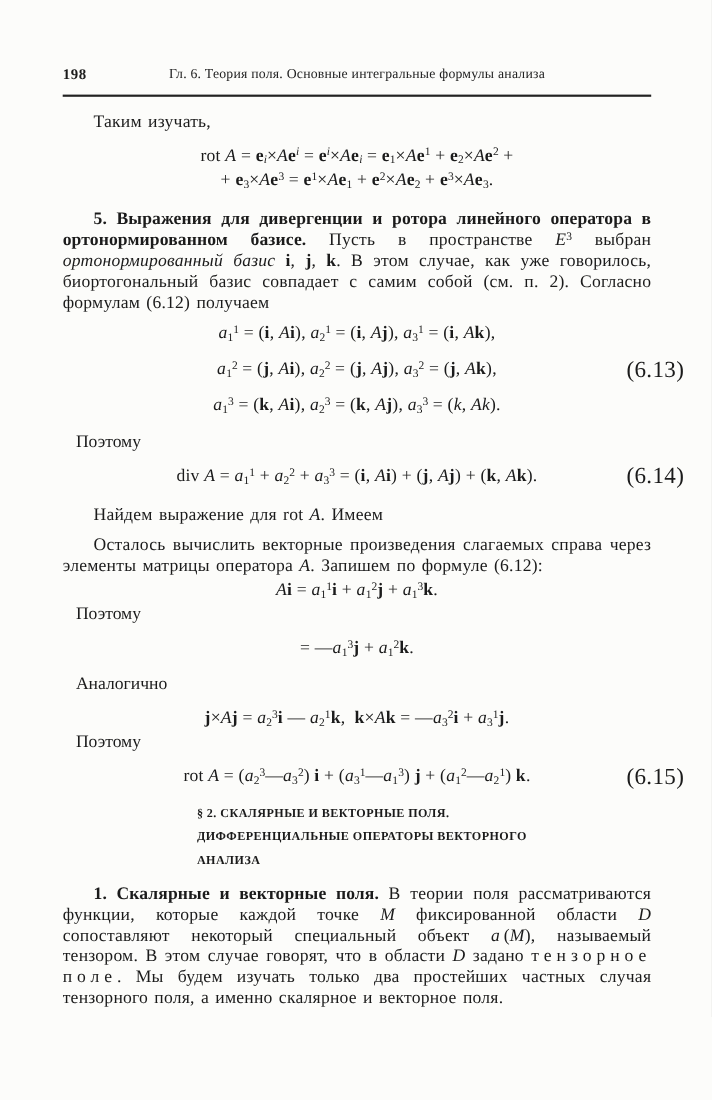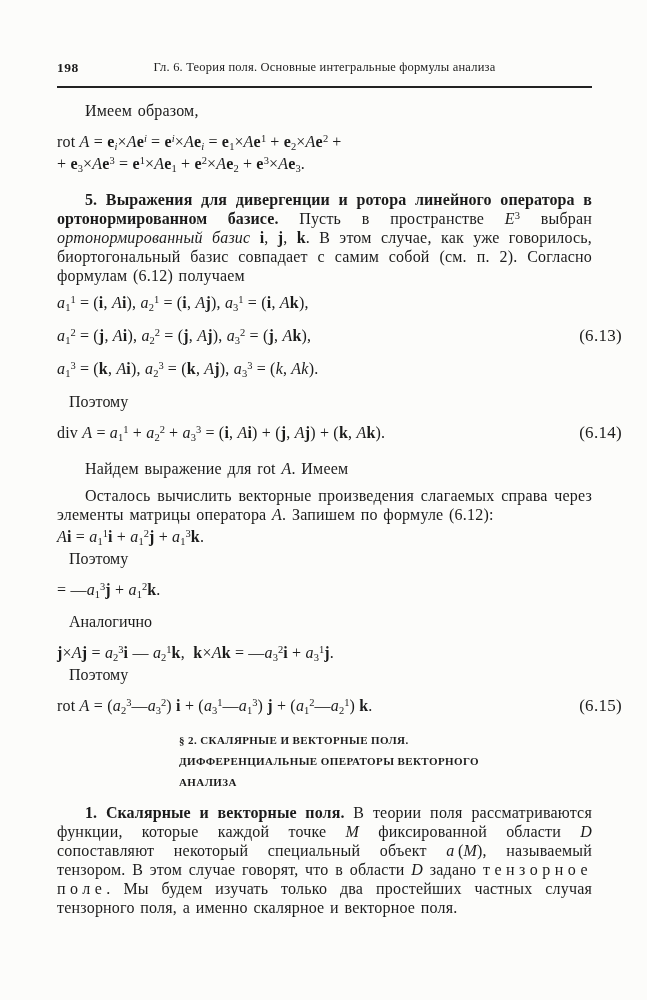--- a/index.html
+++ b/index.html
@@ -43,32 +43,32 @@
   .indent{text-indent:28px;}
   .para b{letter-spacing:.1px;}
   .lbl{
     font-size:16px;line-height:19px;margin:12px;
   }
   .sp{letter-spacing:.28em;}
   
   .fm{
     font-size:16px;
     line-height:20px;
-    text-align:left;
+    text-align:center;
     letter-spacing:.2px;
   }
   .fm i, .para i{font-style:italic;}
   sub,sup{font-size:10.5px;line-height:0;letter-spacing:0;}
   sup{vertical-align:.45em;}
   sub{vertical-align:-.25em;}
   .eqwrap{position:relative;}
   .eqtag{
     position:absolute;right:-30px;top:50%;
     transform:translateY(-50%);
-    font-size:17px;
+    font-size:21px;
     letter-spacing:.3px;
   }
   .eqstack .fm{margin-bottom:13px;}
   .eqstack .fm:last-child{margin-bottom:0;}
   
   .sect{
     margin:14px 0 0 122px;
     font-size:11px;
     font-weight:700;
     line-height:21px;
@@ -83,21 +83,21 @@
 </head>
 <body>
 
 <div class="page">
 
   <div class="hdr">
     <span class="pagenum">198</span>
     <div class="runtitle">Гл. 6. Теория поля. Основные интегральные формулы анализа</div>
   </div>
 
-  <p class="para indent mt13">Имеем образом,</p>
+  <p class="para indent mt13">Таким изучать,</p>
 
   <div class="mt12">
     <div class="fm">rot <i>A</i> = <b>e</b><sub><i>i</i></sub>×<i>A</i><b>e</b><sup><i>i</i></sup> = <b>e</b><sup><i>i</i></sup>×<i>A</i><b>e</b><sub><i>i</i></sub> = <b>e</b><sub>1</sub>×<i>A</i><b>e</b><sup>1</sup> + <b>e</b><sub>2</sub>×<i>A</i><b>e</b><sup>2</sup> +</div>
     <div class="fm mt2">+ <b>e</b><sub>3</sub>×<i>A</i><b>e</b><sup>3</sup> = <b>e</b><sup>1</sup>×<i>A</i><b>e</b><sub>1</sub> + <b>e</b><sup>2</sup>×<i>A</i><b>e</b><sub>2</sub> + <b>e</b><sup>3</sup>×<i>A</i><b>e</b><sub>3</sub>.</div>
   </div>
 
   <p class="para indent mt16"><b>5. Выражения для дивергенции и ротора линейного оператора в ортонормированном базисе.</b> Пусть в пространстве <i>E</i><sup>3</sup> выбран <i>ортонормированный базис</i> <b>i</b>, <b>j</b>, <b>k</b>. В этом случае, как уже говорилось, биортогональный базис совпадает с самим собой (см. п. 2). Согласно формулам (6.12) получаем</p>
 
   <div class="eqwrap eqstack mt8">
     <div class="fm"><i>a</i><sub>1</sub><sup>1</sup> = (<b>i</b>, <i>A</i><b>i</b>), <i>a</i><sub>2</sub><sup>1</sup> = (<b>i</b>, <i>A</i><b>j</b>), <i>a</i><sub>3</sub><sup>1</sup> = (<b>i</b>, <i>A</i><b>k</b>),</div>

